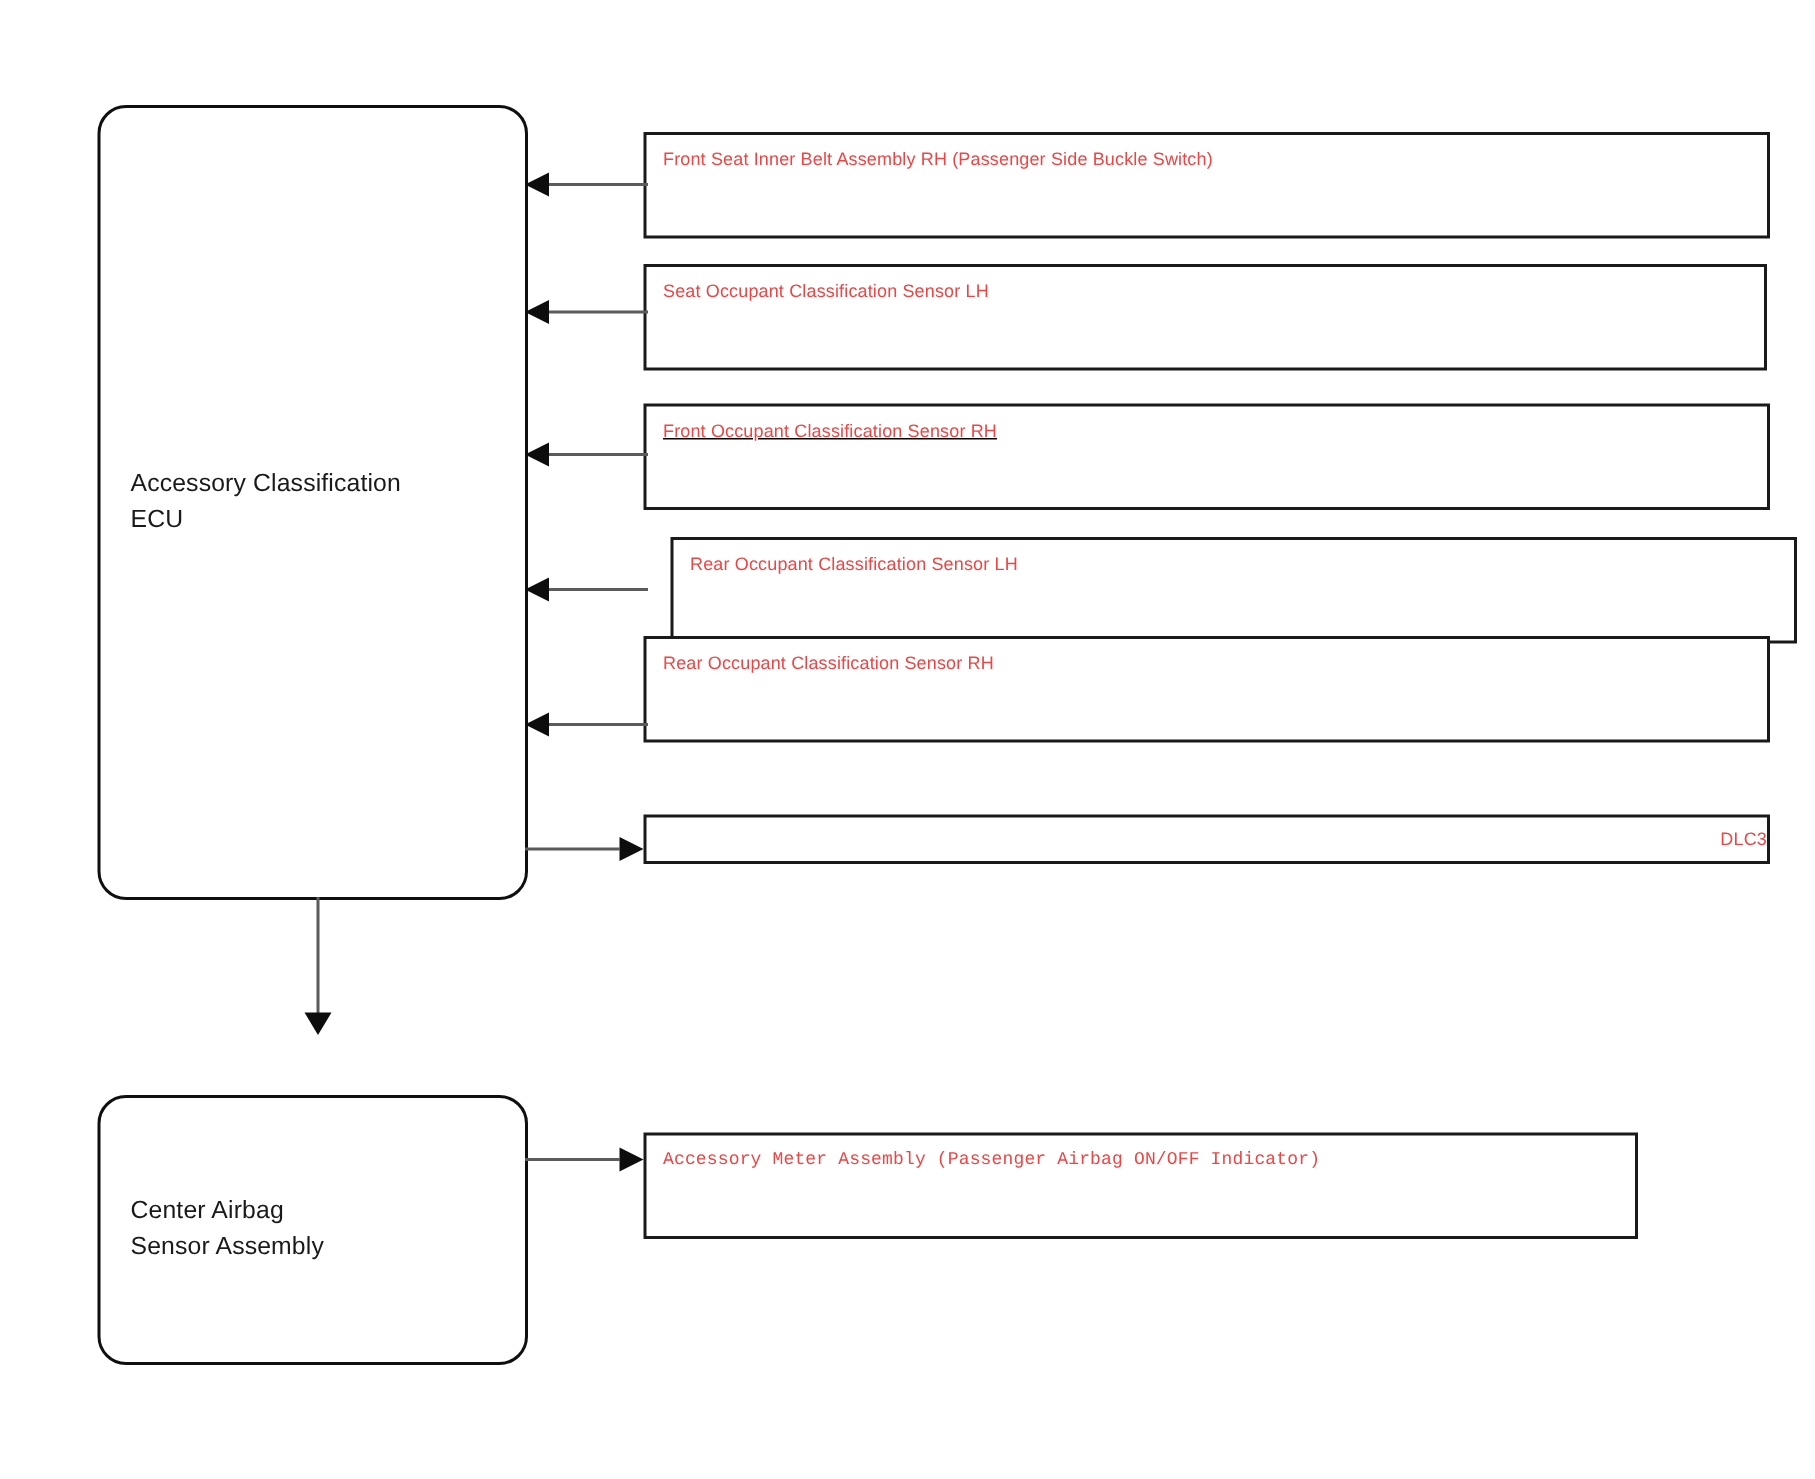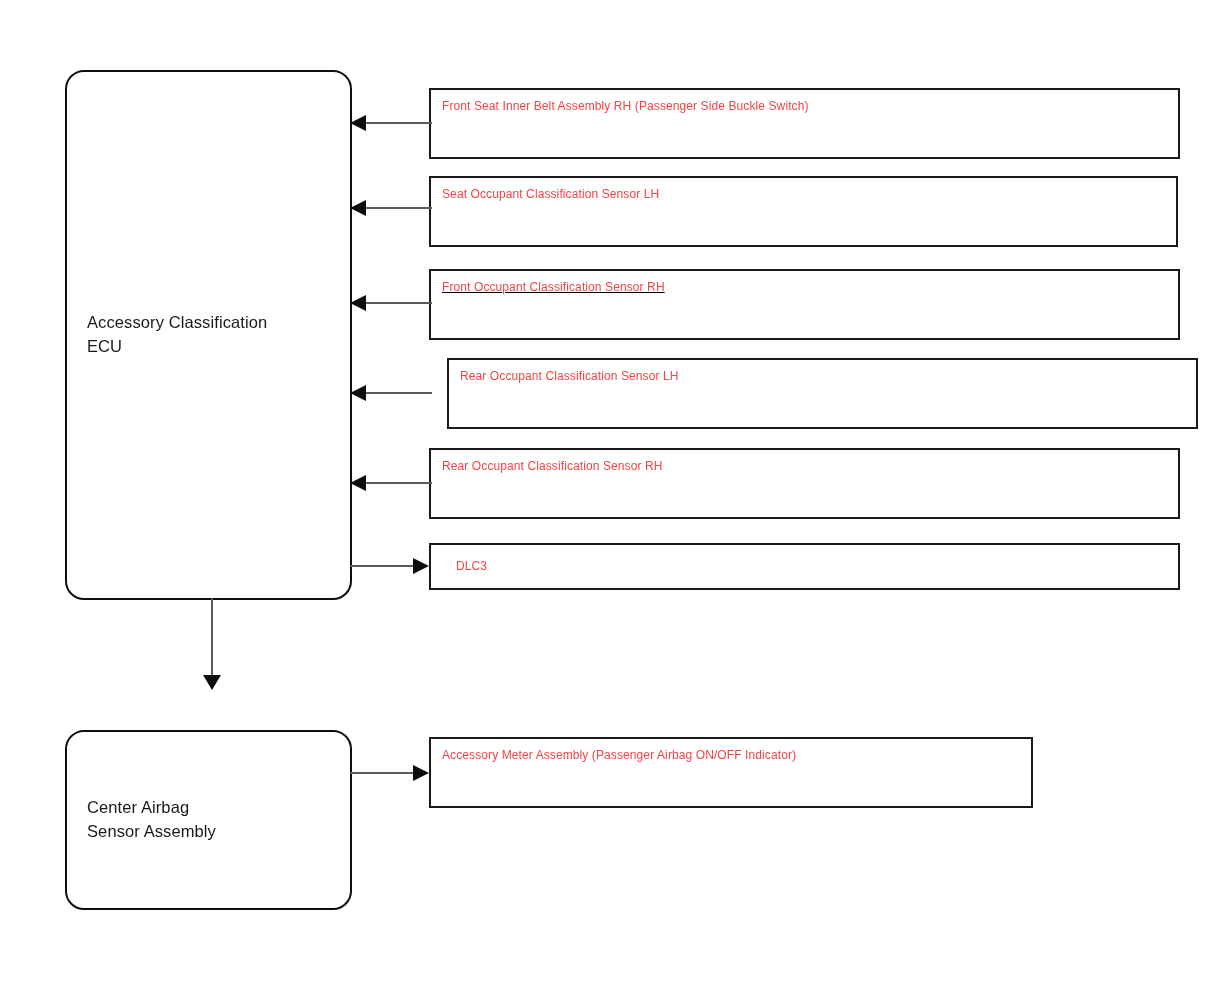--- a/index.html
+++ b/index.html
@@ -129,29 +129,29 @@
   </div>
 
   <div class="comp-box" style="left:429px; top:269px; width:751px; height:71px;text-decoration:underline;">
     <div class="comp-label">Front Occupant Classification Sensor RH</div>
   </div>
 
   <div class="comp-box" style="left:429px; top:358px; width:751px; height:71px;margin-left:18px;">
     <div class="comp-label">Rear Occupant Classification Sensor LH</div>
   </div>
 
-  <div class="comp-box" style="left:429px; top:448px; width:751px; height:71px;">
+  <div class="comp-box" style="left:429px; top:424px; width:751px; height:71px;">
     <div class="comp-label">Rear Occupant Classification Sensor RH</div>
   </div>
 
-  <div class="comp-box center-text" style="left:429px; top:543px; width:751px; height:47px;">
+  <div class="comp-box center-text" style="left:429px; top:543px; width:751px; height:33px;justify-content:flex-end;">
     <div class="comp-label">DLC3</div>
   </div>
 
-  <div class="comp-box" style="left:429px; top:737px; width:604px; height:71px;">
+  <div class="comp-box" style="left:429px; top:755px; width:663px; height:71px;font-family:Liberation Mono, monospace;">
     <div class="comp-label">Accessory Meter Assembly (Passenger Airbag ON/OFF Indicator)</div>
   </div>
 
   <div class="h-line" style="left:366px; top:122px; width:66px;"></div>
   <div class="arrow-left" style="left:350px; top:114.5px;"></div>
 
   <div class="h-line" style="left:366px; top:207px; width:66px;"></div>
   <div class="arrow-left" style="left:350px; top:199.5px;"></div>
 
   <div class="h-line" style="left:366px; top:302px; width:66px;"></div>

